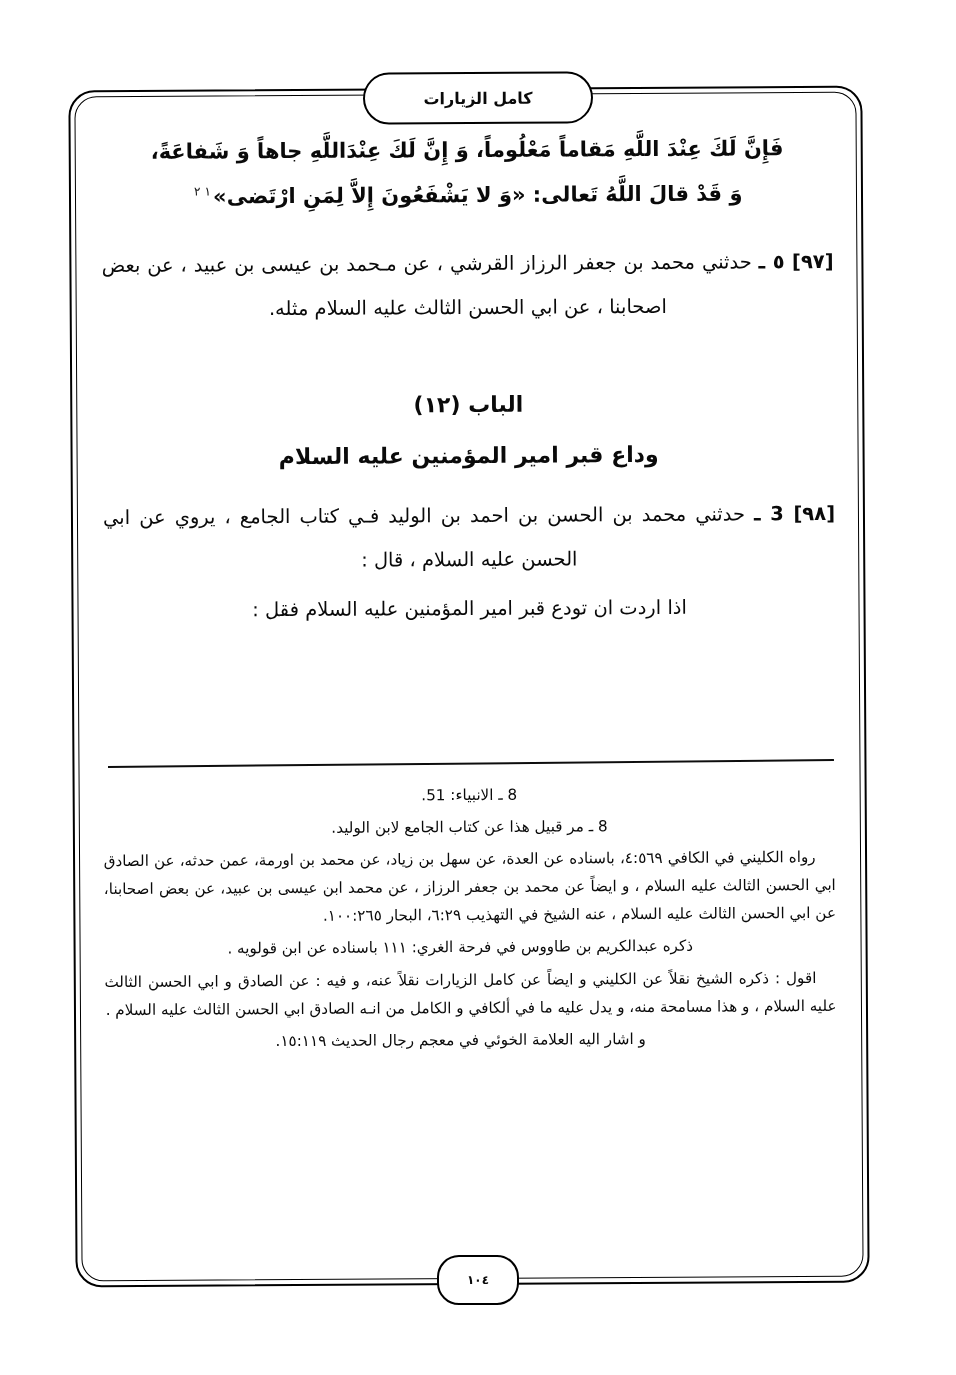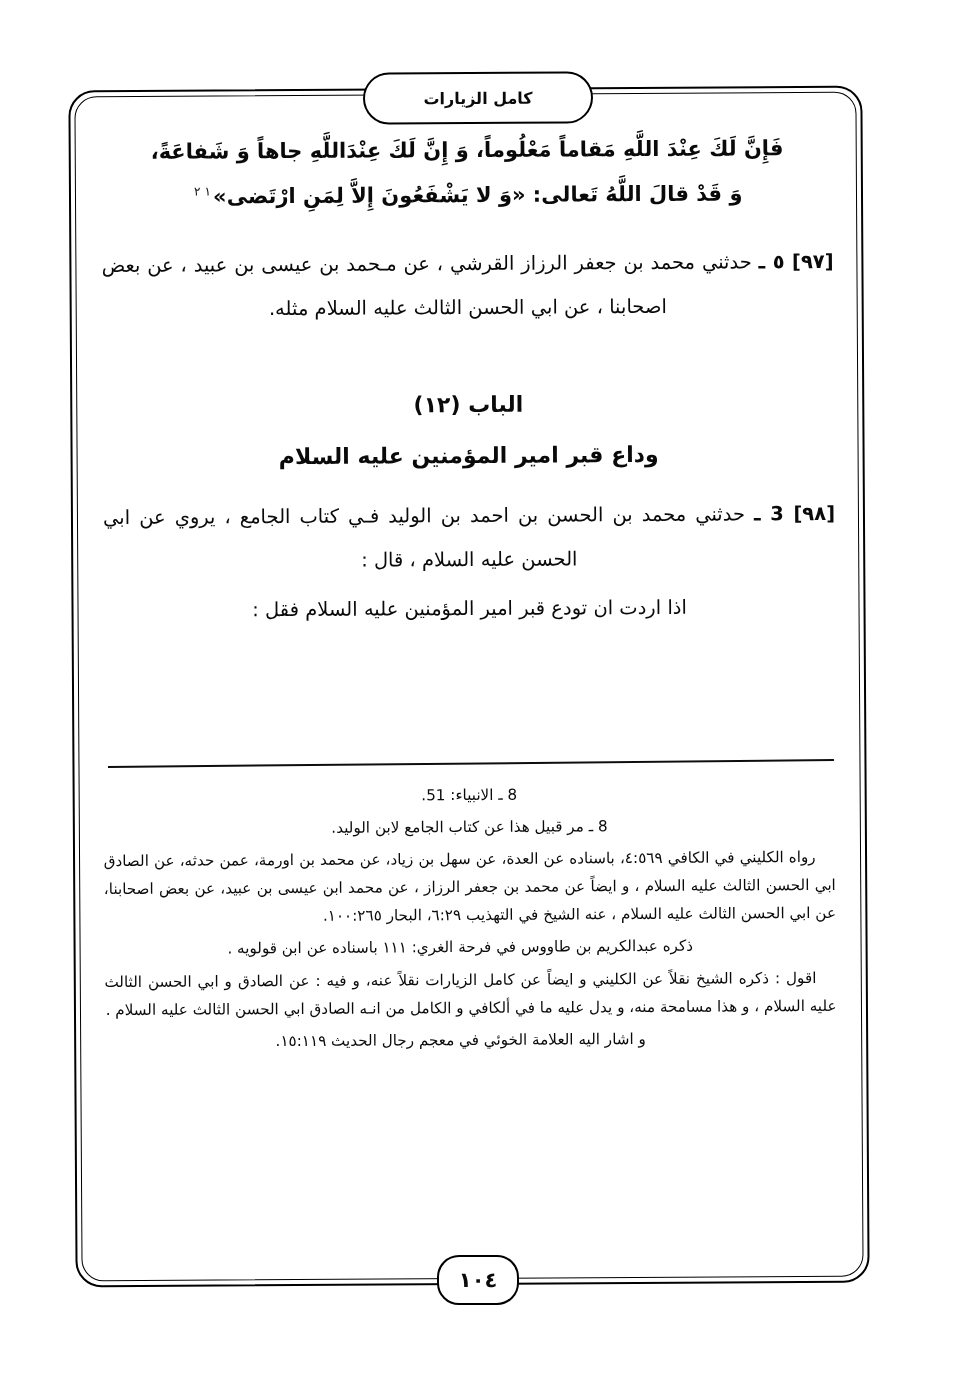--- a/index.html
+++ b/index.html
@@ -82,21 +82,21 @@
     height: 46px;
     border: 2.4px solid #000;
     border-radius: 22px;
     background: #ffffff;
     display: flex;
     align-items: center;
     justify-content: center;
     z-index: 5;
   }
   #footer-badge .badge-text {
-    font-size: 21px;
+    font-size: 12px;
     font-weight: bold;
     letter-spacing: 1px;
   }
 
   
   #content-area {
     position: absolute;
     left: 104px;
     top: 118px;
     width: 732px;

